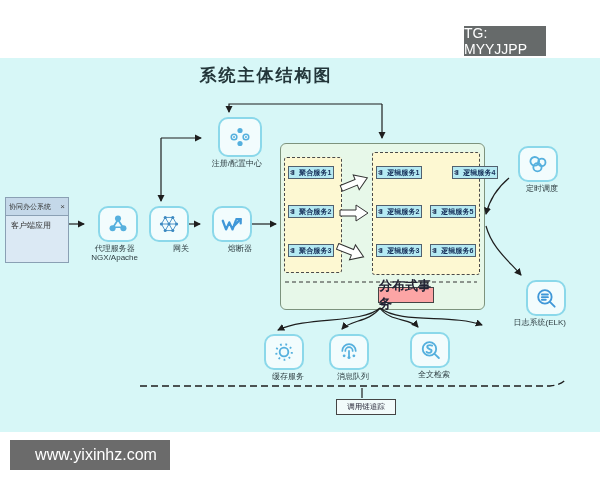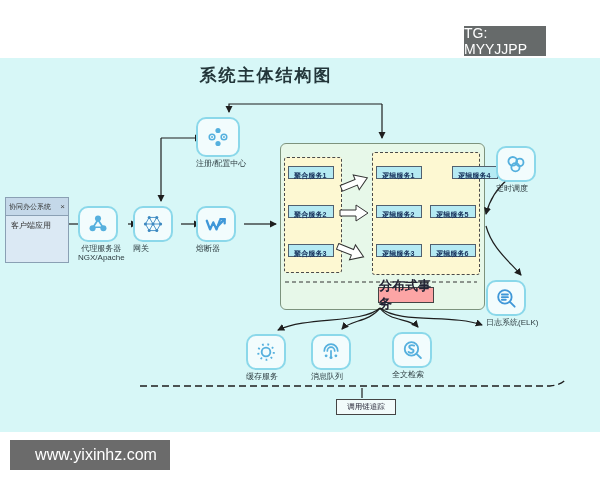--- a/index.html
+++ b/index.html
@@ -20,30 +20,30 @@
            align-items:center;justify-content:space-between;padding:0 3px;font-size:7px;color:#333;}
   .win-close{font-size:8px;color:#444;line-height:1;}
   .win-body{font-size:8px;color:#333;padding:4px 0 0 5px;}
   
   .main-box{position:absolute;left:280px;top:143px;width:203px;height:165px;background:#e7f8e9;
             border:1.4px solid #7d937d;border-radius:6px;z-index:1;}
   .svc-group{position:absolute;background:#fdf8d2;border:1px dashed #4a4a4a;border-radius:3px;z-index:2;}
   .grp-agg{left:284px;top:157px;width:56px;height:114px;}
   .grp-logic{left:372px;top:152px;width:106px;height:121px;}
   .chip{position:absolute;width:46px;height:13px;background:#b5eaf3;border:1px solid#51606f;
-        display:flex;align-items:center;gap:4px;padding-left:1px;box-sizing:border-box;z-index:4;flex-direction:column;}
+        display:flex;align-items:center;gap:4px;padding-left:1px;box-sizing:border-box;z-index:4;}
   .chip span{font-size:7.5px;font-weight:bold;color:#16305a;white-space:nowrap;transform:scale(.95);transform-origin:left center;}
   .tx-box{position:absolute;left:354px;top:287px;width:54px;height:14px;background:#fca5a5;
           border:1px solid #444;display:flex;align-items:center;justify-content:center;
           font-size:13px;font-weight:bold;color:#223;z-index:4;margin-left:24px;}
   .trace-box{position:absolute;left:336px;top:399px;width:58px;height:14px;background:#f2fbfb;
           border:1px solid #444;display:flex;align-items:center;justify-content:center;
           font-size:7.5px;font-weight:normal;color:#223;z-index:4;}
   
-  .node{position:absolute;display:flex;flex-direction:column;align-items:flex-start;z-index:6;}
+  .node{position:absolute;display:flex;flex-direction:column;align-items:flex-end;z-index:6;}
   .tile{width:40px;height:36px;background:#f2fcfd;border:2px solid #8bd8ea;border-radius:10px;
         display:flex;align-items:center;justify-content:center;box-sizing:border-box;}
   .node-label{margin-top:2px;font-size:8px;color:#2f3e42;text-align:center;line-height:1.15;white-space:nowrap;}
   .overlay{position:absolute;left:0;top:0;width:600px;height:480px;z-index:5;pointer-events:none;}
 </style>
 </head>
 <body>
 
 <div class="page">
   <div class="canvas"></div>

